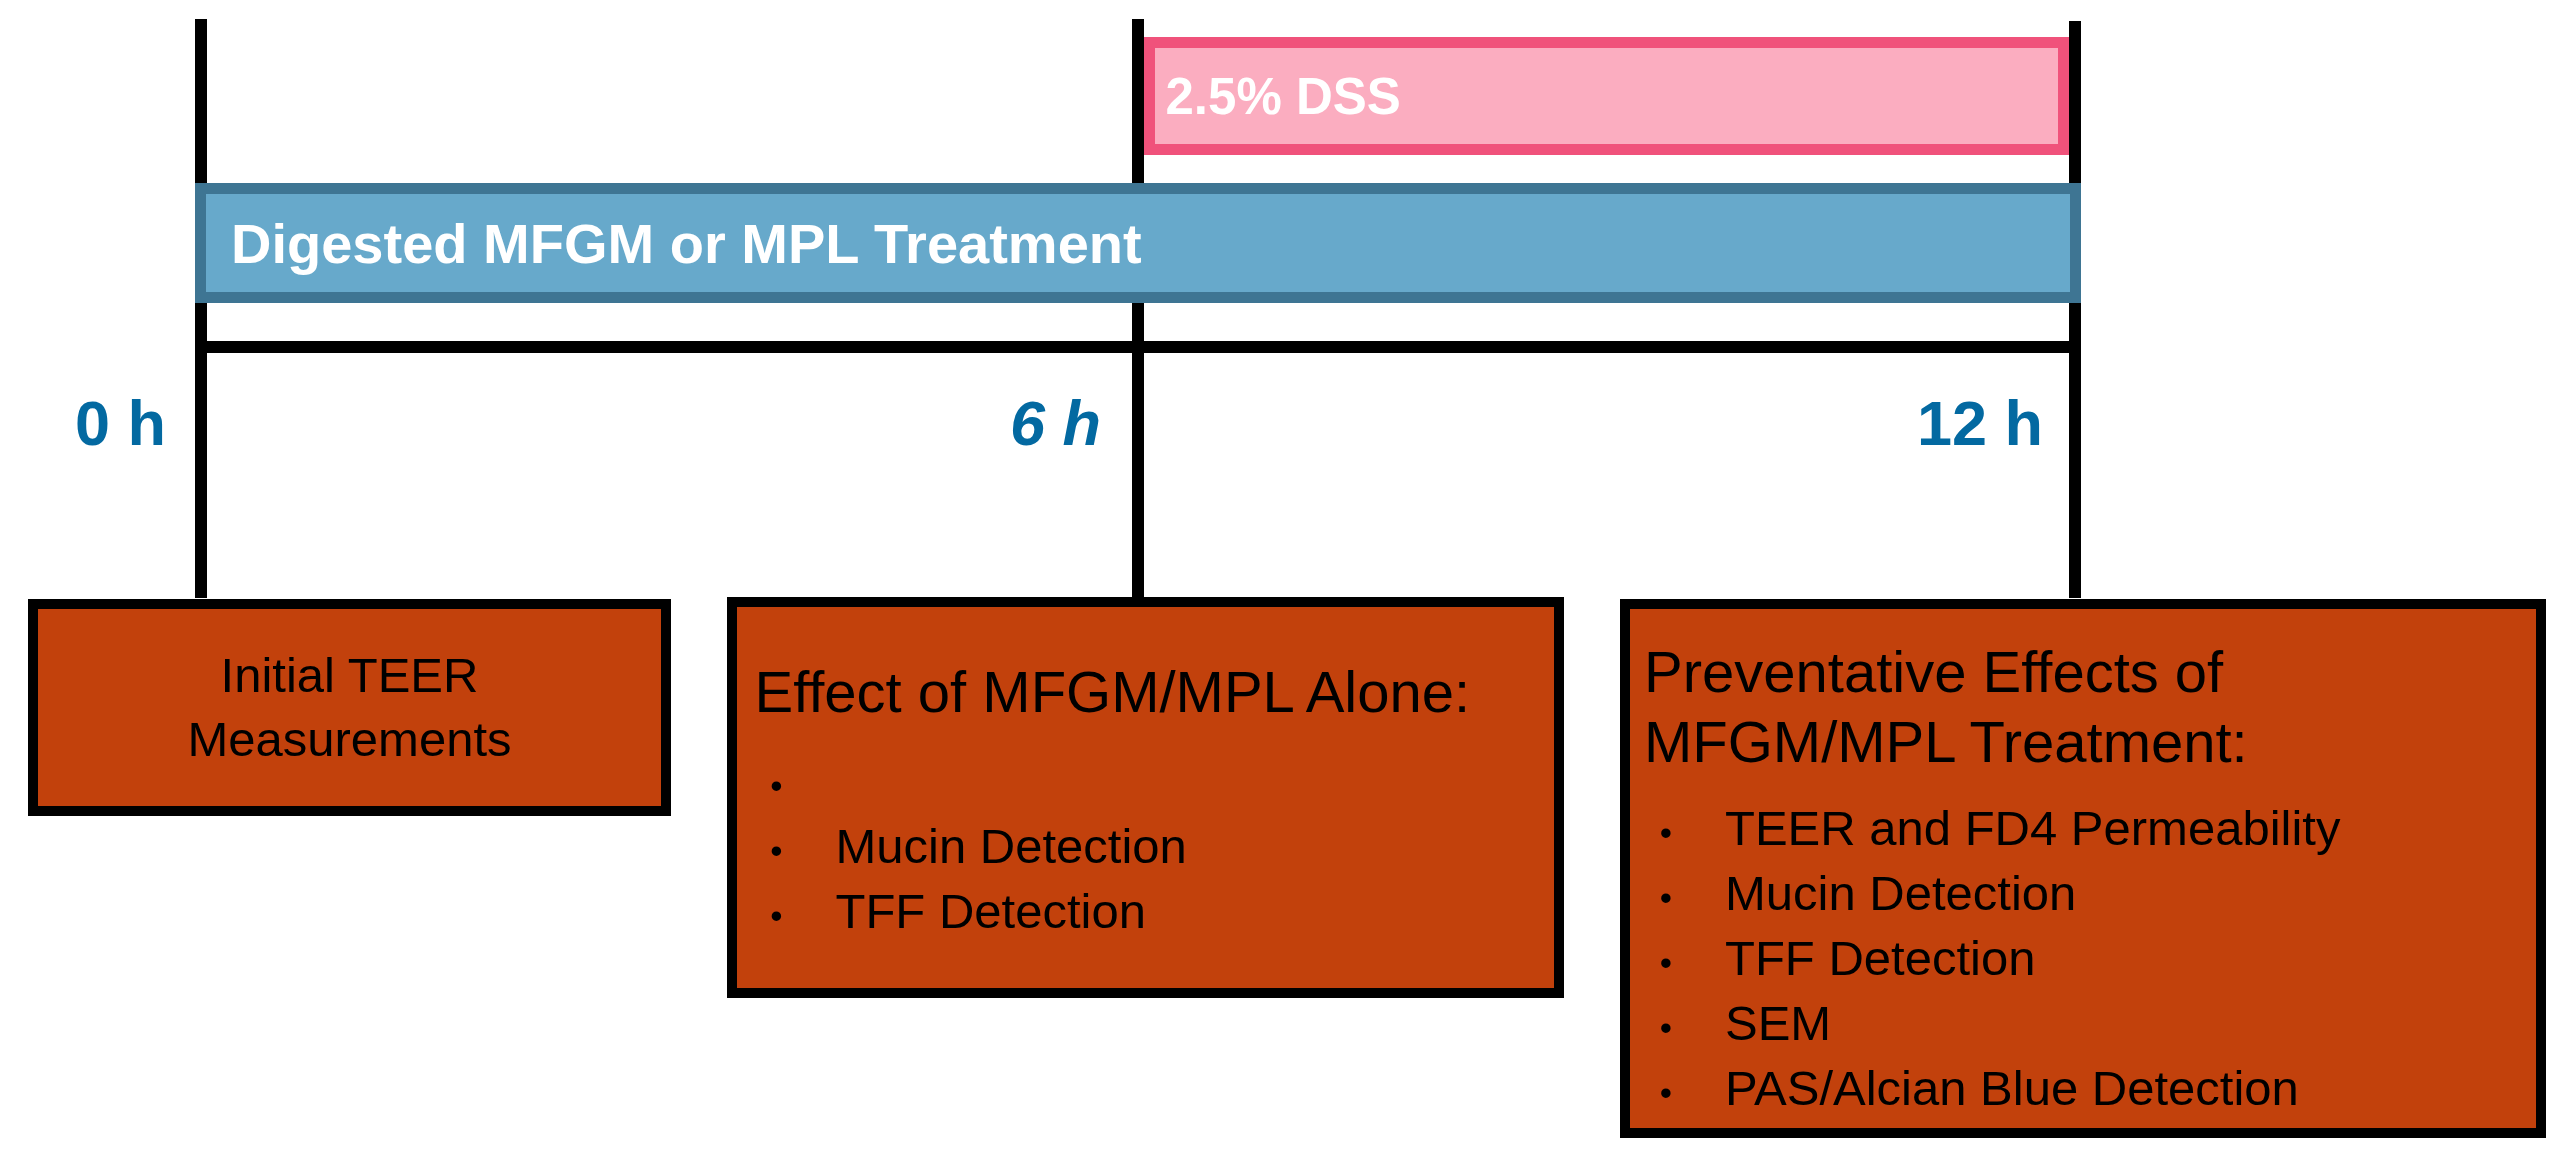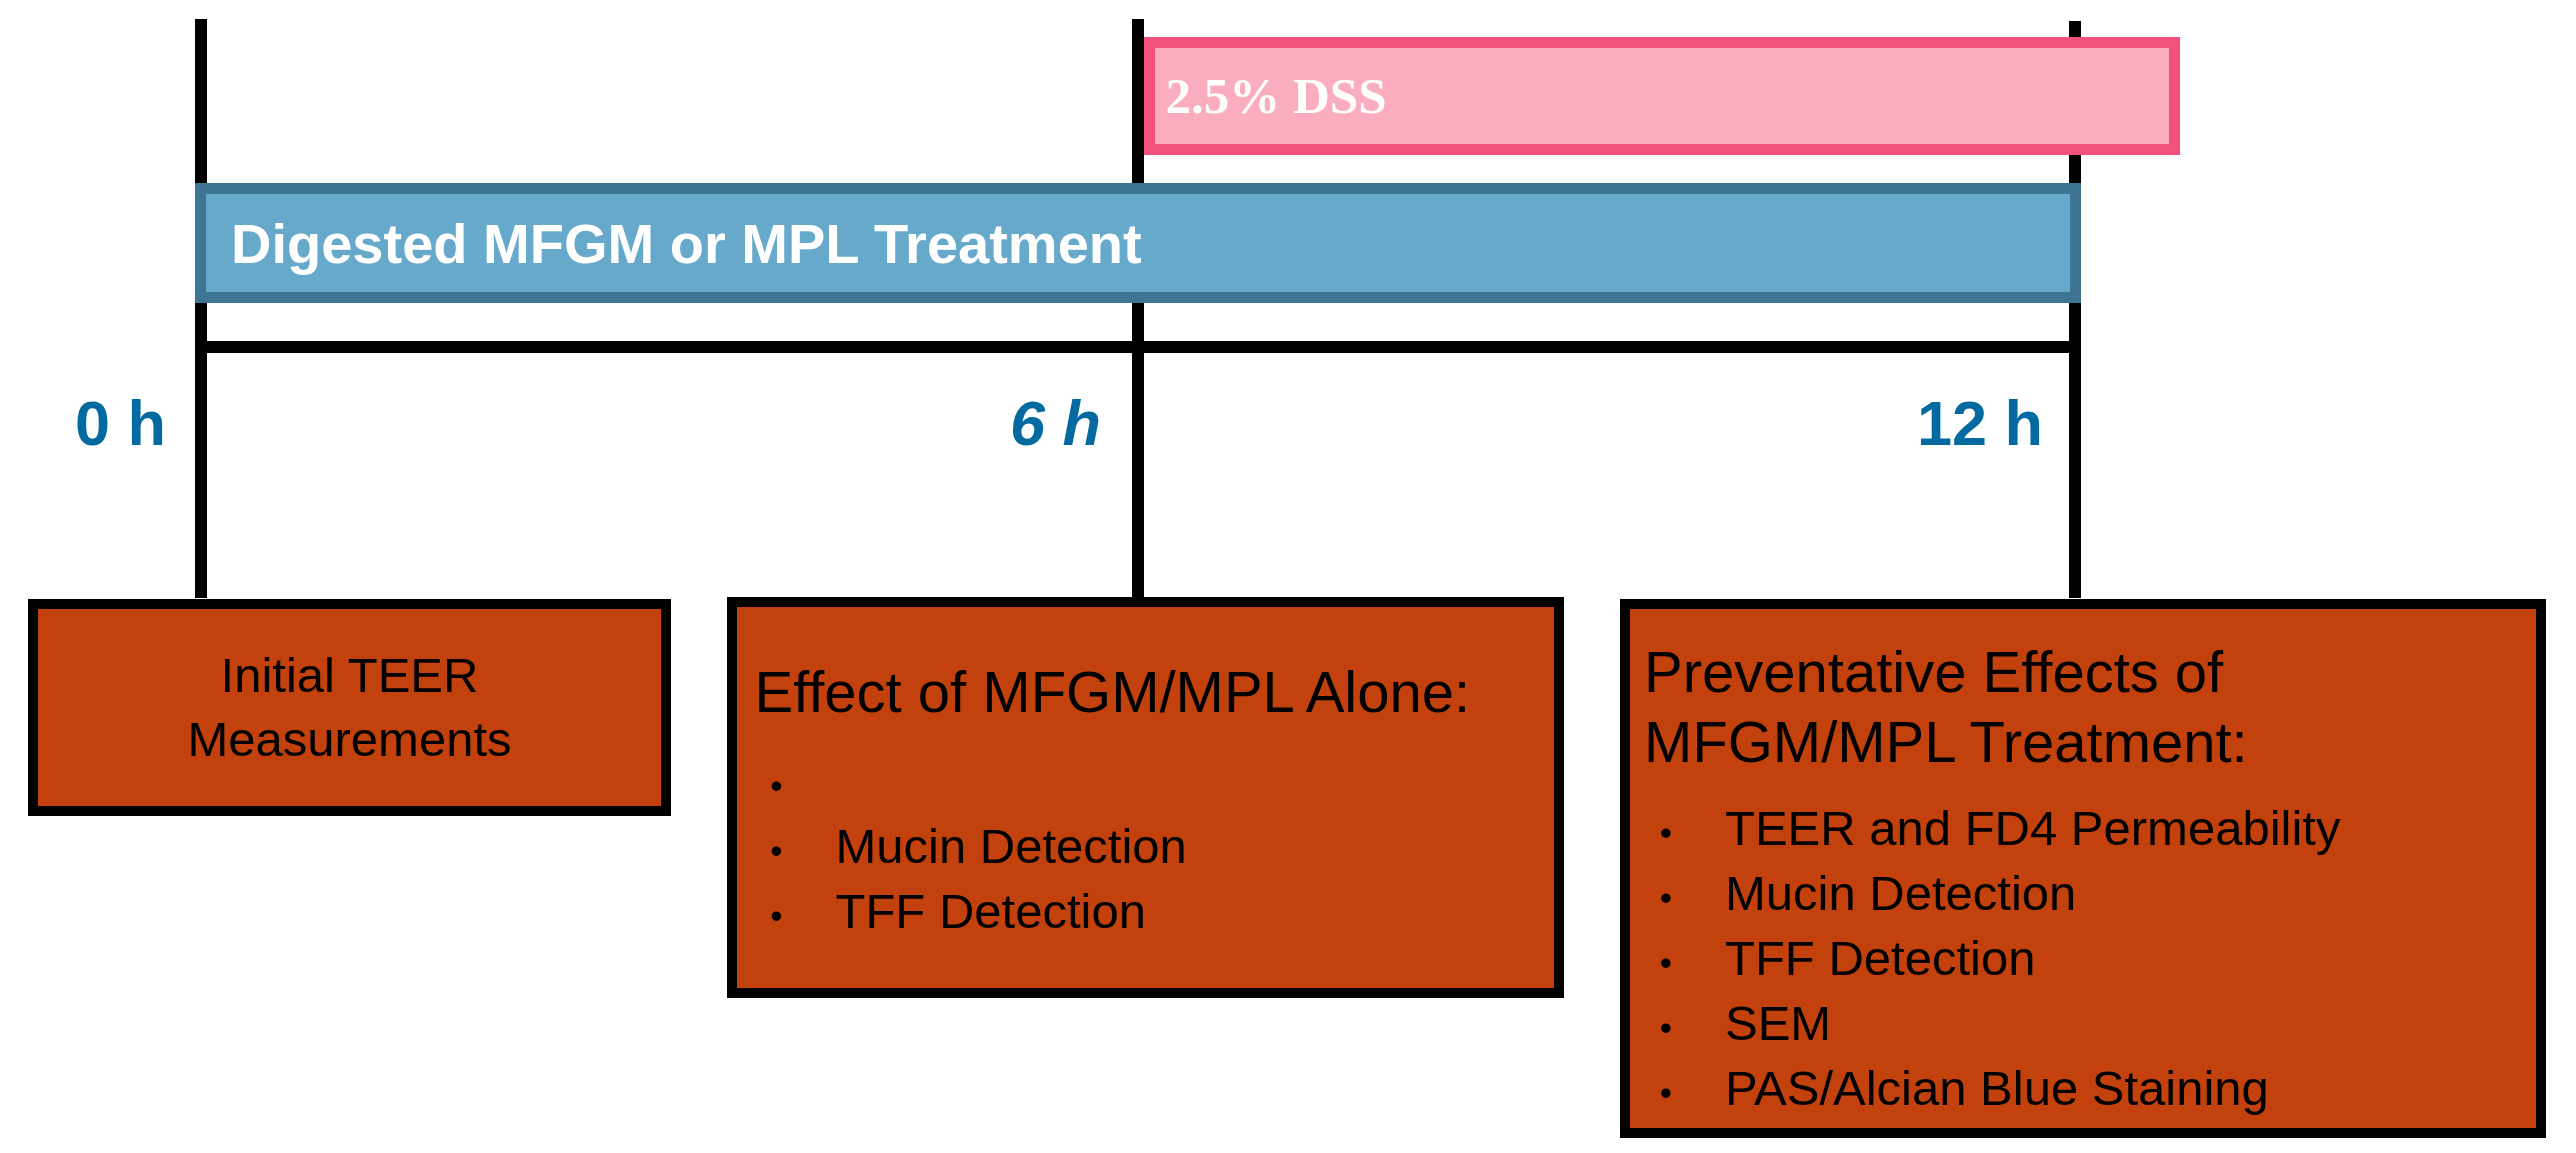--- a/index.html
+++ b/index.html
@@ -40,25 +40,24 @@
   .bar {
     position: absolute;
     box-sizing: border-box;
     display: flex;
     align-items: center;
     z-index: 2;
   }
   .bar-dss {
     left: 1144px;
     top: 37px;
-    width: 1036px;
+    width: 925px;
     height: 118px;
     background: #FBADC0;
     border: 11.4px solid #F0527B;
-    font-family: Liberation Serif, serif;
   }
   .bar-treatment {
     left: 195px;
     top: 183px;
     width: 1886px;
     height: 120px;
     background: #67A9CB;
     border: 11.4px solid #3E7593;
   }
   .bar-label {
@@ -209,19 +208,19 @@
       <div class="bullet-row">
         <span class="bullet-dot">•</span>
         <span class="bullet-text">TFF Detection</span>
       </div>
       <div class="bullet-row">
         <span class="bullet-dot">•</span>
         <span class="bullet-text">SEM</span>
       </div>
       <div class="bullet-row">
         <span class="bullet-dot">•</span>
-        <span class="bullet-text">PAS/Alcian Blue Staining</span>
+        <span class="bullet-text">PAS/Alcian Blue Detection</span>
       </div>
     </div>
   </div>
 
 </div>
 
 
 </body></html>

